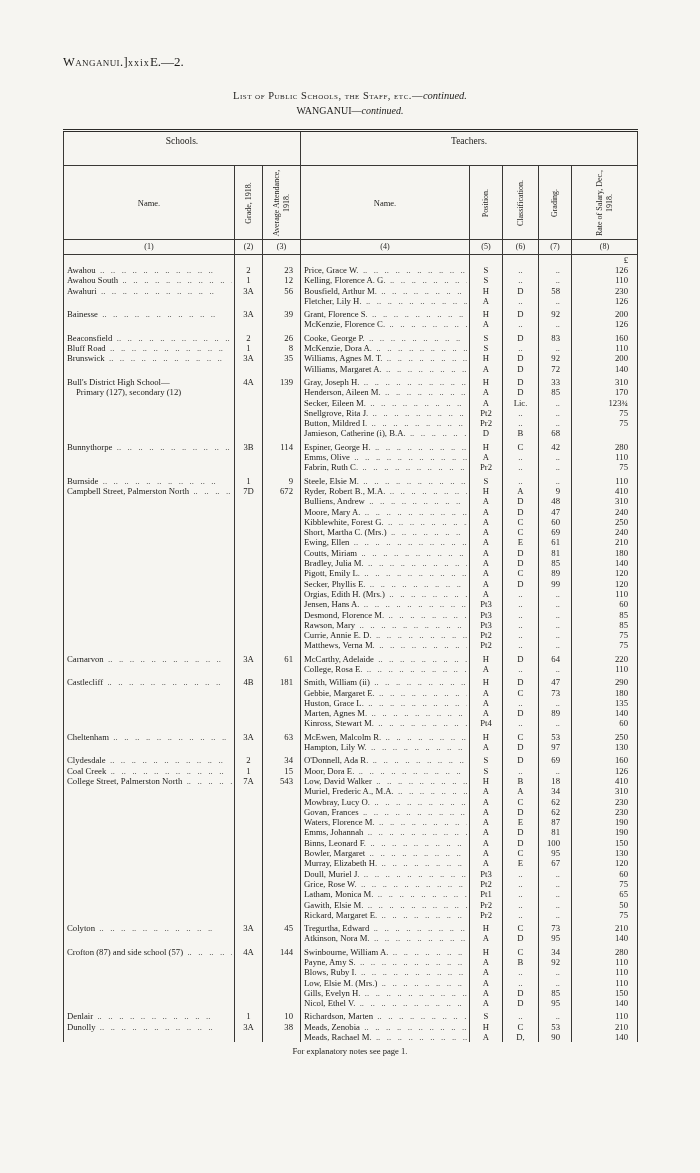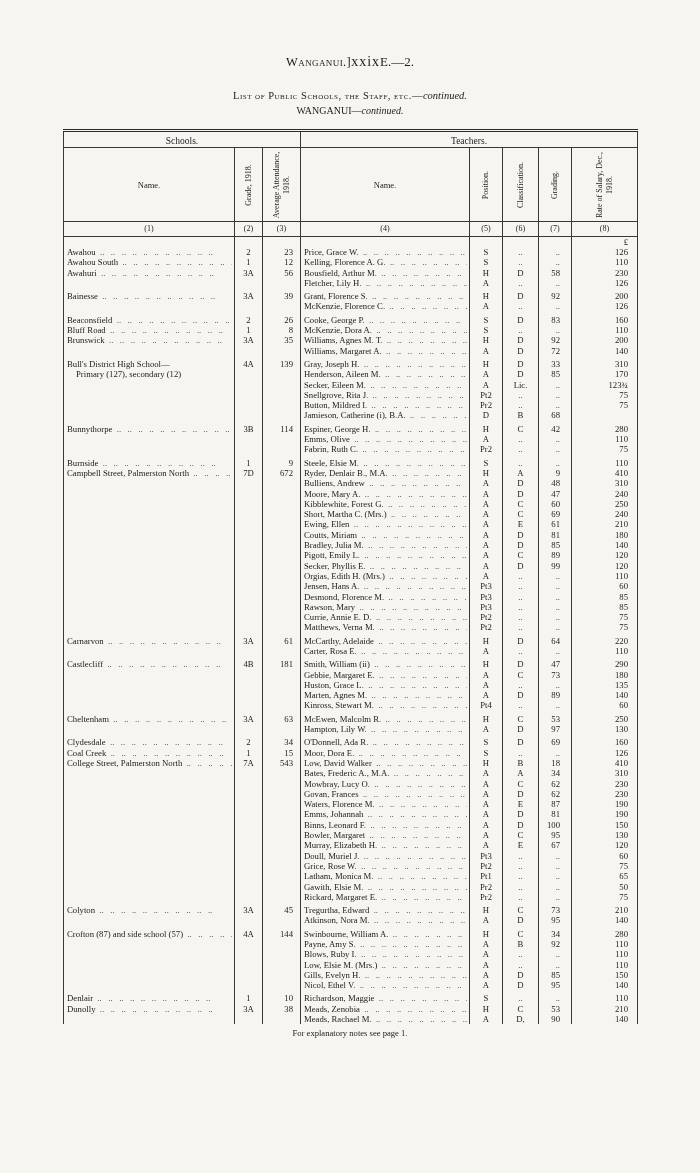--- a/index.html
+++ b/index.html
@@ -5,23 +5,23 @@
   * { margin:0; padding:0; box-sizing:border-box; }
   html,body { width:700px; height:1173px; }
   body {
     background:#f6f5f1;
     font-family:"Liberation Serif", serif;
     color:#1d1c1a;
     -webkit-font-smoothing:antialiased;
   }
   .page { padding:54px 63px 0 63px; }
 
-  .running-head { display:flex; justify-content:center; align-items:baseline; width:574px; }
+  .running-head { display:flex; justify-content:flex-start; align-items:baseline; width:574px; }
   .rh-left  { font-variant:small-caps; font-size:12.5px; letter-spacing:.4px; }
-  .rh-center{ font-size:14px; letter-spacing:1px; }
+  .rh-center{ font-size:10px; letter-spacing:1px; }
   .rh-right { font-size:13px; }
 
   .title { width:574px; text-align:center; margin-top:20px; font-size:10.5px; }
   .title .sc { font-variant:small-caps; letter-spacing:.5px; }
   .title .cont, .subtitle .cont { font-style:italic;margin-top:16px; }
   .subtitle { width:574px; text-align:center; margin-top:4px; font-size:10px; }
 
   table.schools-table {
     margin-top:13px;
     border-collapse:collapse;
@@ -30,21 +30,21 @@
     border-top:3px double #2c2b29;
   }
   .schools-table th, .schools-table td {
     border-left:1px solid #3a3835;
     font-weight:normal;
     overflow:hidden;
   }
   .schools-table th:last-child, .schools-table td:last-child { border-right:1px solid #3a3835; }
 
   tr.grouprow th {
-    font-size:9.5px; padding:4px 0 1px 0;
+    font-size:9.5px; padding:4px 0 19px 0;
     border-bottom:1px solid #3a3835;
   }
   tr.labels th {
     height:74px; vertical-align:middle; font-size:8.5px;
     border-bottom:1px solid #3a3835; position:relative;
   }
   tr.labels th.hname { text-align:center; }
   tr.labels th.vhead span {
     position:absolute; left:50%; top:50%;
     transform:translate(-50%,-50%) rotate(-90deg);
@@ -548,21 +548,21 @@
           <td class="c-school">
             <div class="nc">
               <span class="nm">Campbell Street, Palmerston North</span>
               <span class="leader"></span>
             </div>
           </td>
           <td class="c-grade">7D</td>
           <td class="c-att">672</td>
           <td class="c-teacher">
             <div class="nc">
-              <span class="nm">Ryder, Denlair B., M.A.</span>
+              <span class="nm">Ryder, Robert B., M.A.</span>
               <span class="leader"></span>
             </div>
           </td>
           <td class="c-pos">H</td>
           <td class="c-class">A</td>
           <td class="c-grading">9</td>
           <td class="c-salary">410</td>
         </tr>
         <tr>
           <td class="c-school">
@@ -872,21 +872,21 @@
         <tr>
           <td class="c-school">
             <div class="nc">
               <span class="nm"></span>
             </div>
           </td>
           <td class="c-grade"></td>
           <td class="c-att"></td>
           <td class="c-teacher">
             <div class="nc">
-              <span class="nm">Carter, Rosa E.</span>
+              <span class="nm">College, Rosa E.</span>
               <span class="leader"></span>
             </div>
           </td>
           <td class="c-pos">A</td>
           <td class="c-class">..</td>
           <td class="c-grading">..</td>
           <td class="c-salary">110</td>
         </tr>
         <tr class="gap">
           <td class="c-school">
@@ -1086,21 +1086,21 @@
         <tr>
           <td class="c-school">
             <div class="nc">
               <span class="nm"></span>
             </div>
           </td>
           <td class="c-grade"></td>
           <td class="c-att"></td>
           <td class="c-teacher">
             <div class="nc">
-              <span class="nm">Bates, Frederic A., M.A.</span>
+              <span class="nm">Muriel, Frederic A., M.A.</span>
               <span class="leader"></span>
             </div>
           </td>
           <td class="c-pos">A</td>
           <td class="c-class">A</td>
           <td class="c-grading">34</td>
           <td class="c-salary">310</td>
         </tr>
         <tr>
           <td class="c-school">
@@ -1488,21 +1488,21 @@
           <td class="c-school">
             <div class="nc">
               <span class="nm">Denlair</span>
               <span class="leader"></span>
             </div>
           </td>
           <td class="c-grade">1</td>
           <td class="c-att">10</td>
           <td class="c-teacher">
             <div class="nc">
-              <span class="nm">Richardson, Maggie</span>
+              <span class="nm">Richardson, Marten</span>
               <span class="leader"></span>
             </div>
           </td>
           <td class="c-pos">S</td>
           <td class="c-class">..</td>
           <td class="c-grading">..</td>
           <td class="c-salary">110</td>
         </tr>
         <tr>
           <td class="c-school">

